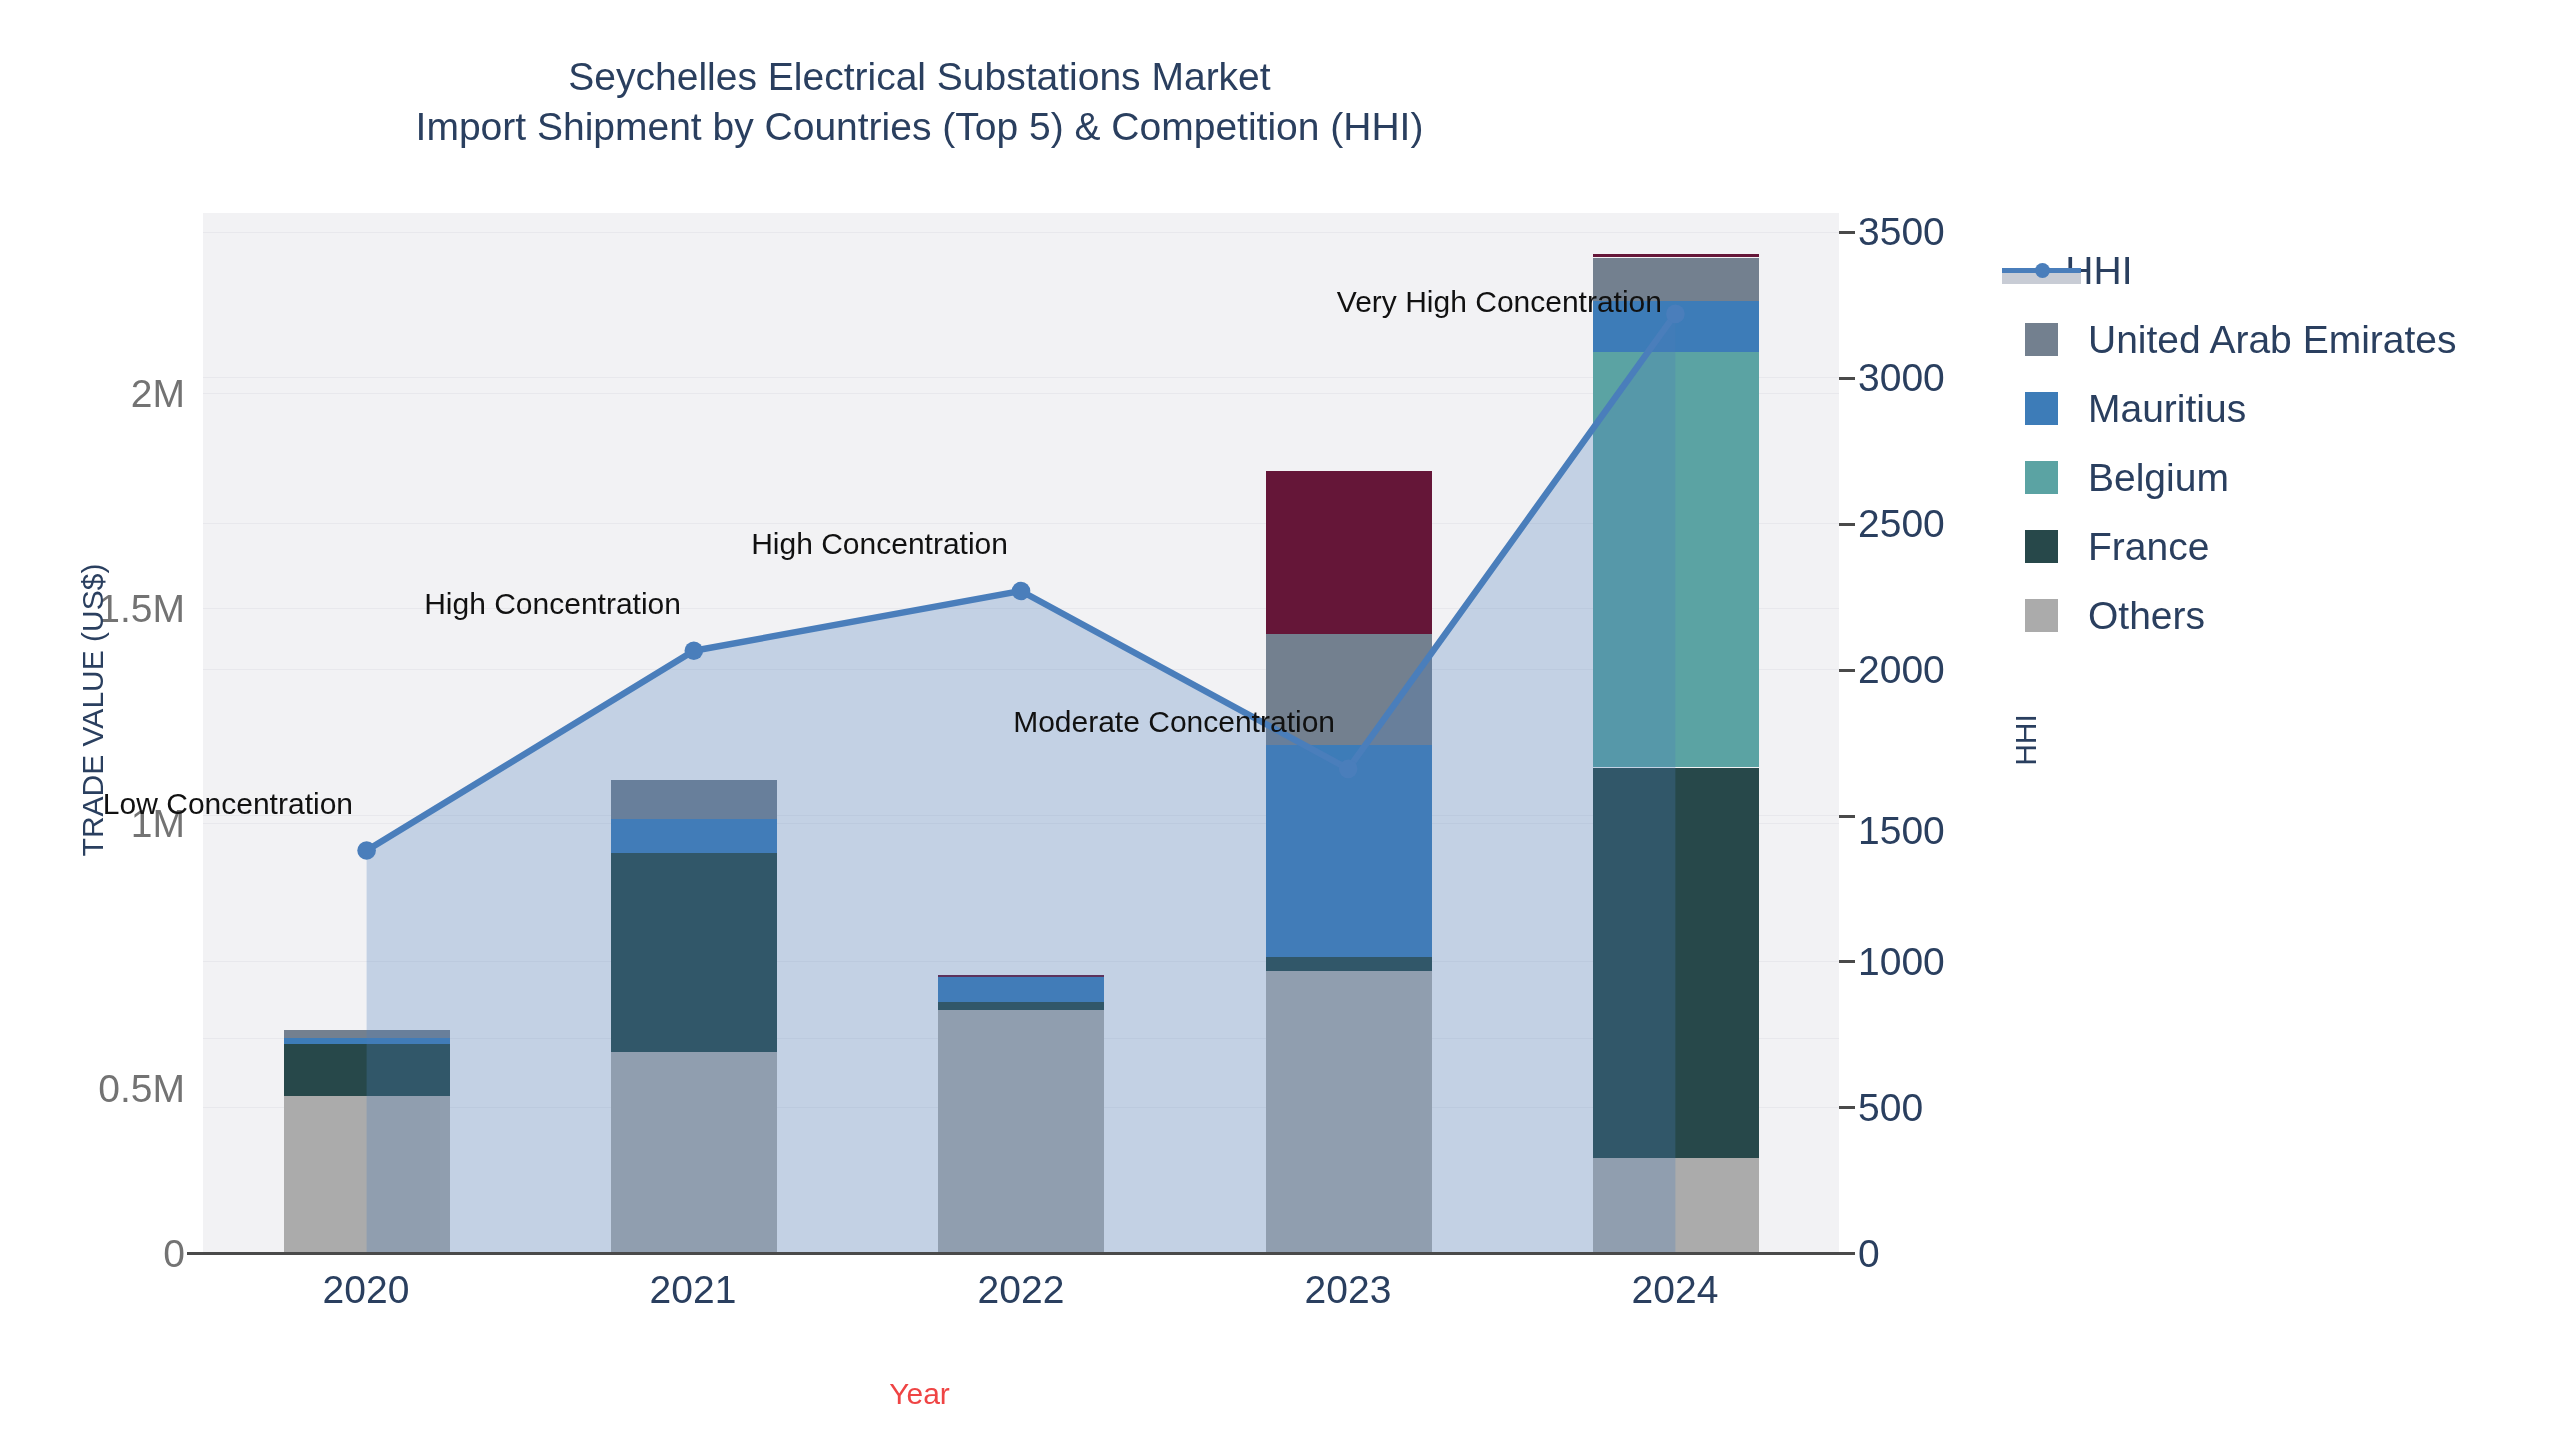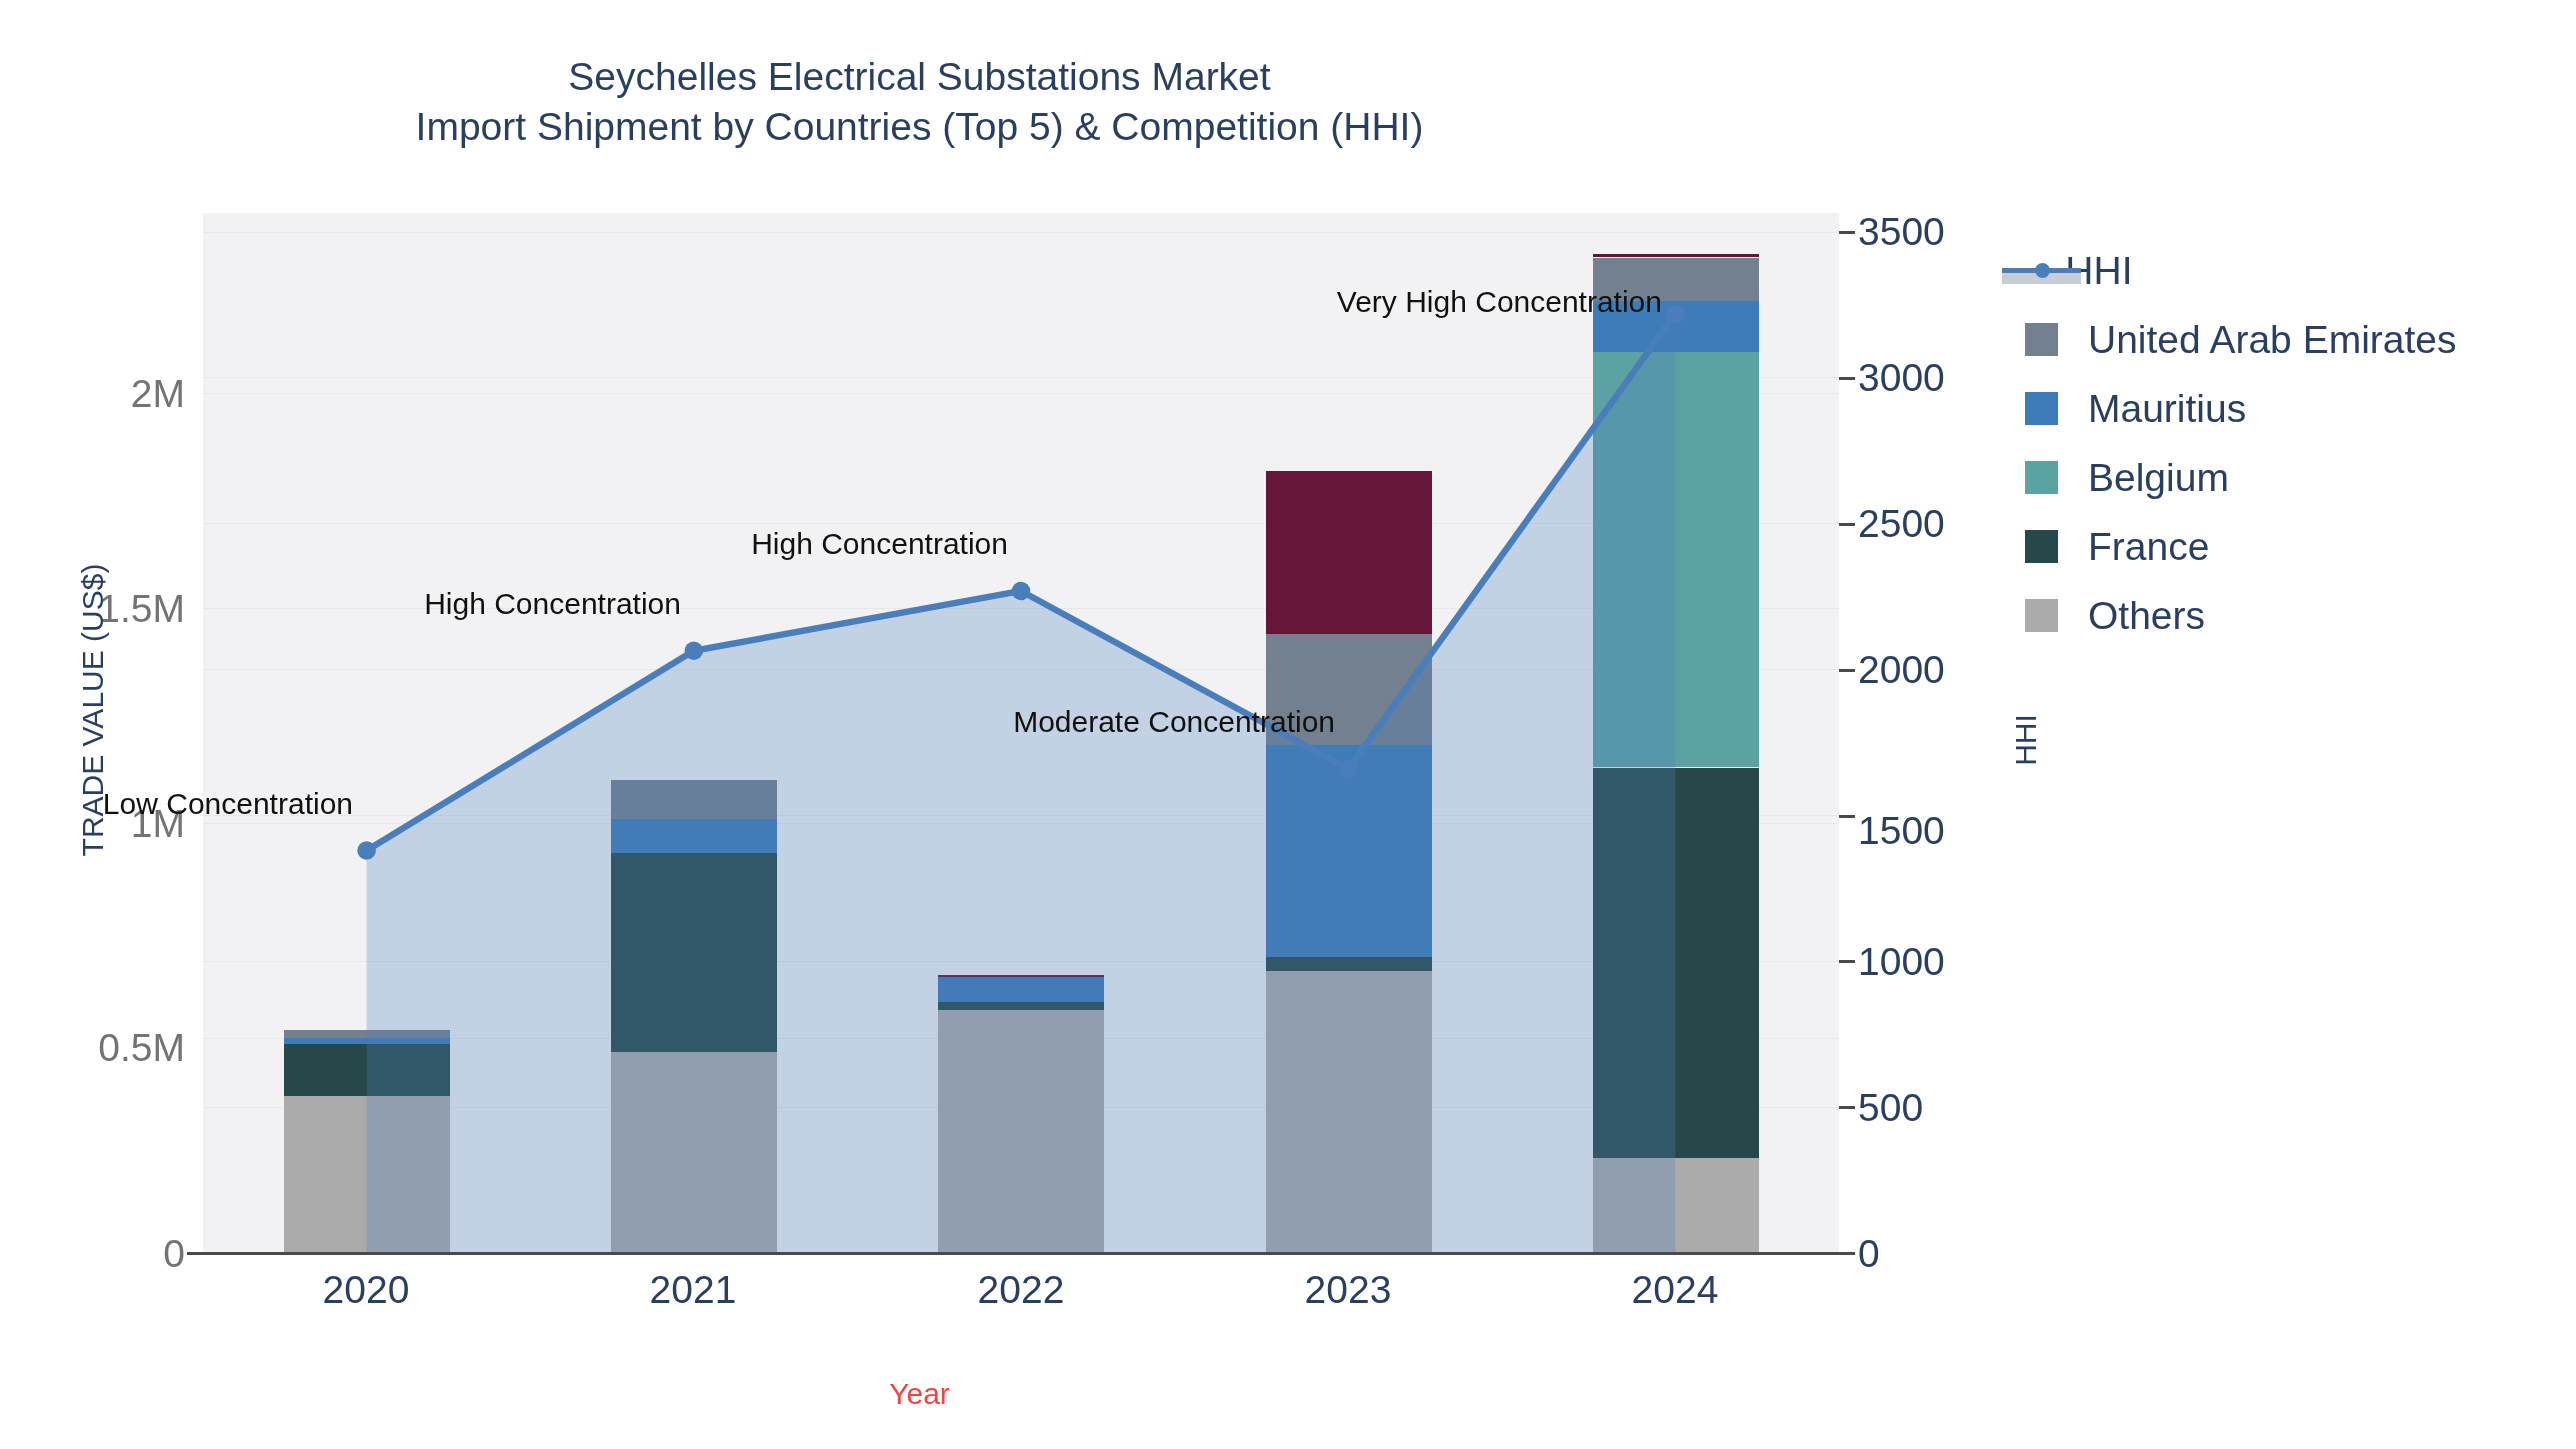--- a/index.html
+++ b/index.html
@@ -133,21 +133,21 @@
       <circle cx="686.0999999999999" cy="612.0173864273696" r="13" fill="#4a7ebb"></circle>
       <circle cx="1143.5" cy="528.4307347167695" r="13" fill="#4a7ebb"></circle>
       <circle cx="1600.8999999999999" cy="777.1519910263601" r="13" fill="#4a7ebb"></circle>
       <circle cx="2058.2999999999997" cy="141.07795849691547" r="13" fill="#4a7ebb"></circle>
     </svg>
 
   <div class="spine-bottom"></div>
 
   <div id="axis-layer">
       <div class="ytick-left" style="top: 1254px;">0</div>
-      <div class="ytick-left" style="top: 1048px;">0.5M</div>
+      <div class="ytick-left" style="top: 1089px;">0.5M</div>
       <div class="ytick-left" style="top: 824px;">1M</div>
       <div class="ytick-left" style="top: 609px;">1.5M</div>
       <div class="ytick-left" style="top: 394px;">2M</div>
       <div class="ytick-right" style="top: 1254px;">0</div>
       <div class="spine-tick" style="left: 1839px; top: 1252px;"></div>
       <div class="ytick-right" style="top: 1108px;">500</div>
       <div class="spine-tick" style="left: 1839px; top: 1106px;"></div>
       <div class="ytick-right" style="top: 962px;">1000</div>
       <div class="spine-tick" style="left: 1839px; top: 960px;"></div>
       <div class="ytick-right" style="top: 816px; margin-top: 15px;">1500</div>

